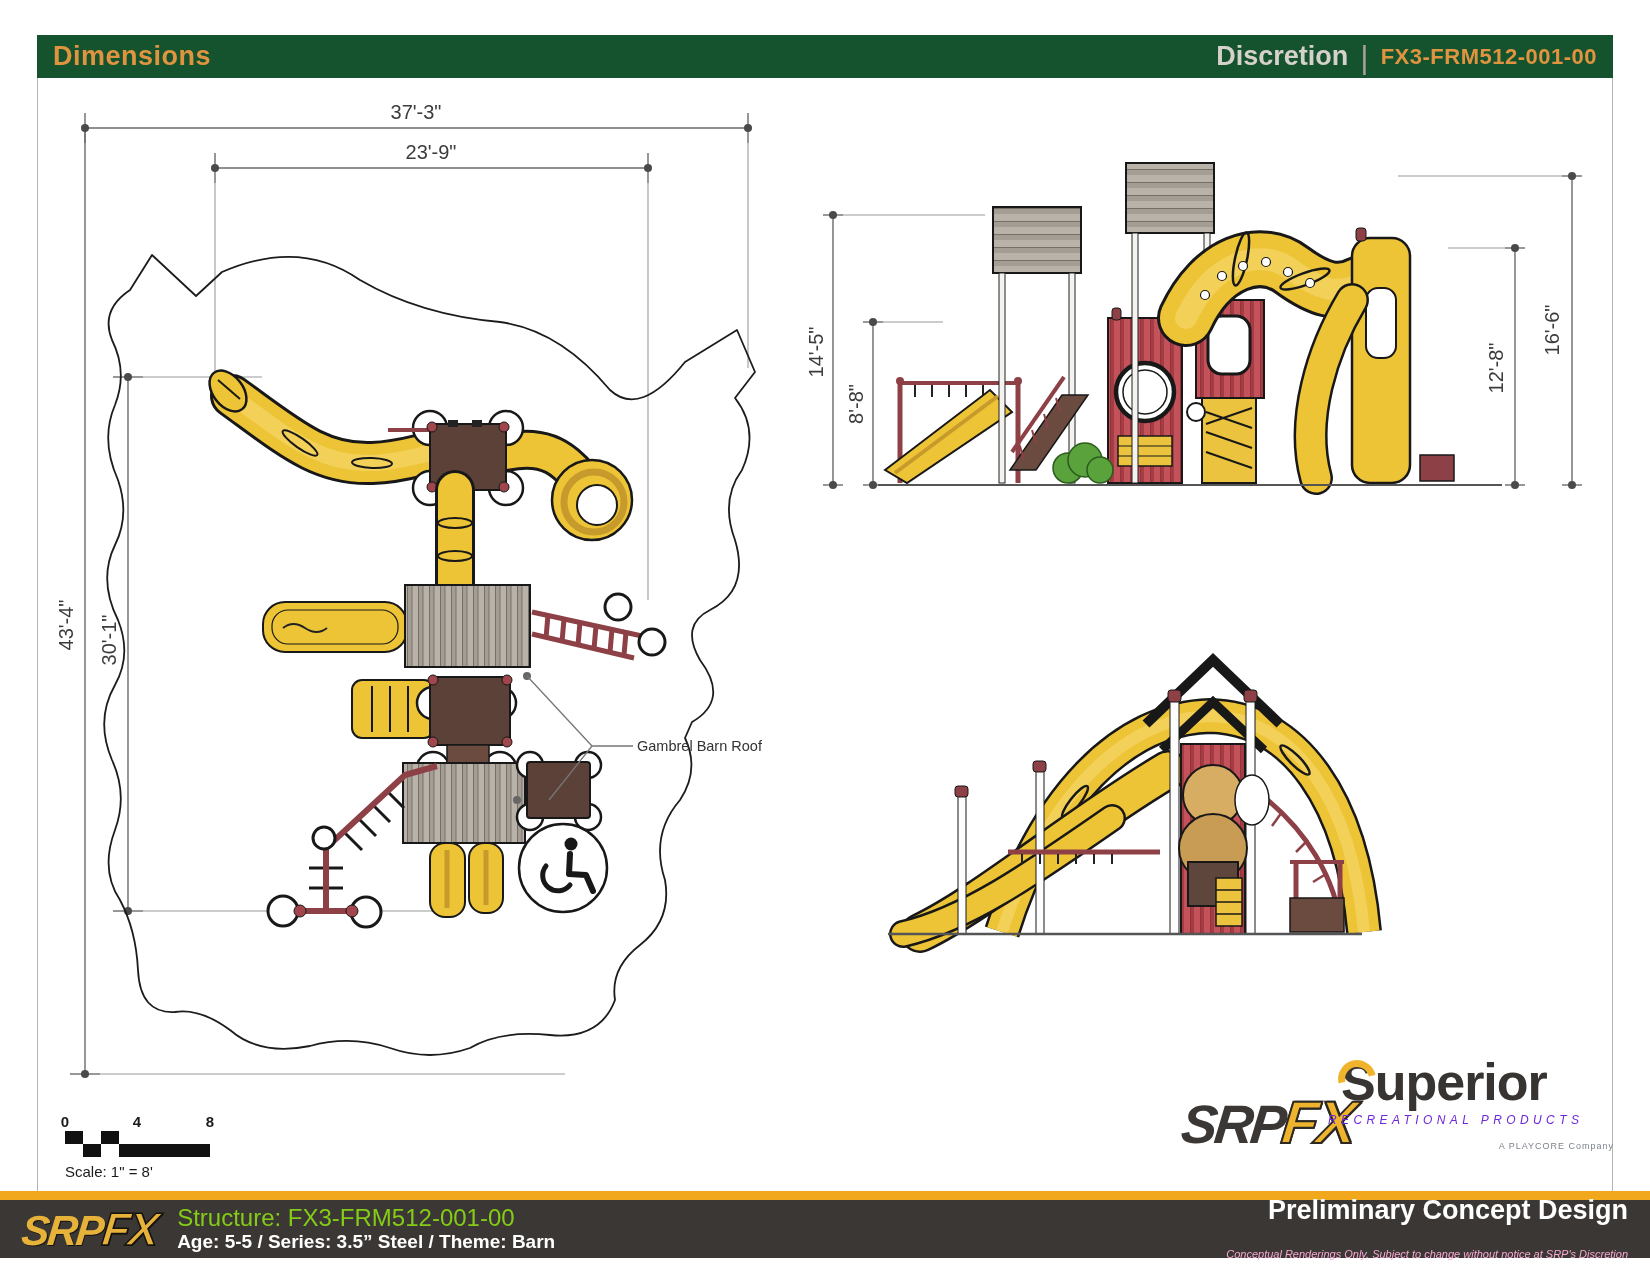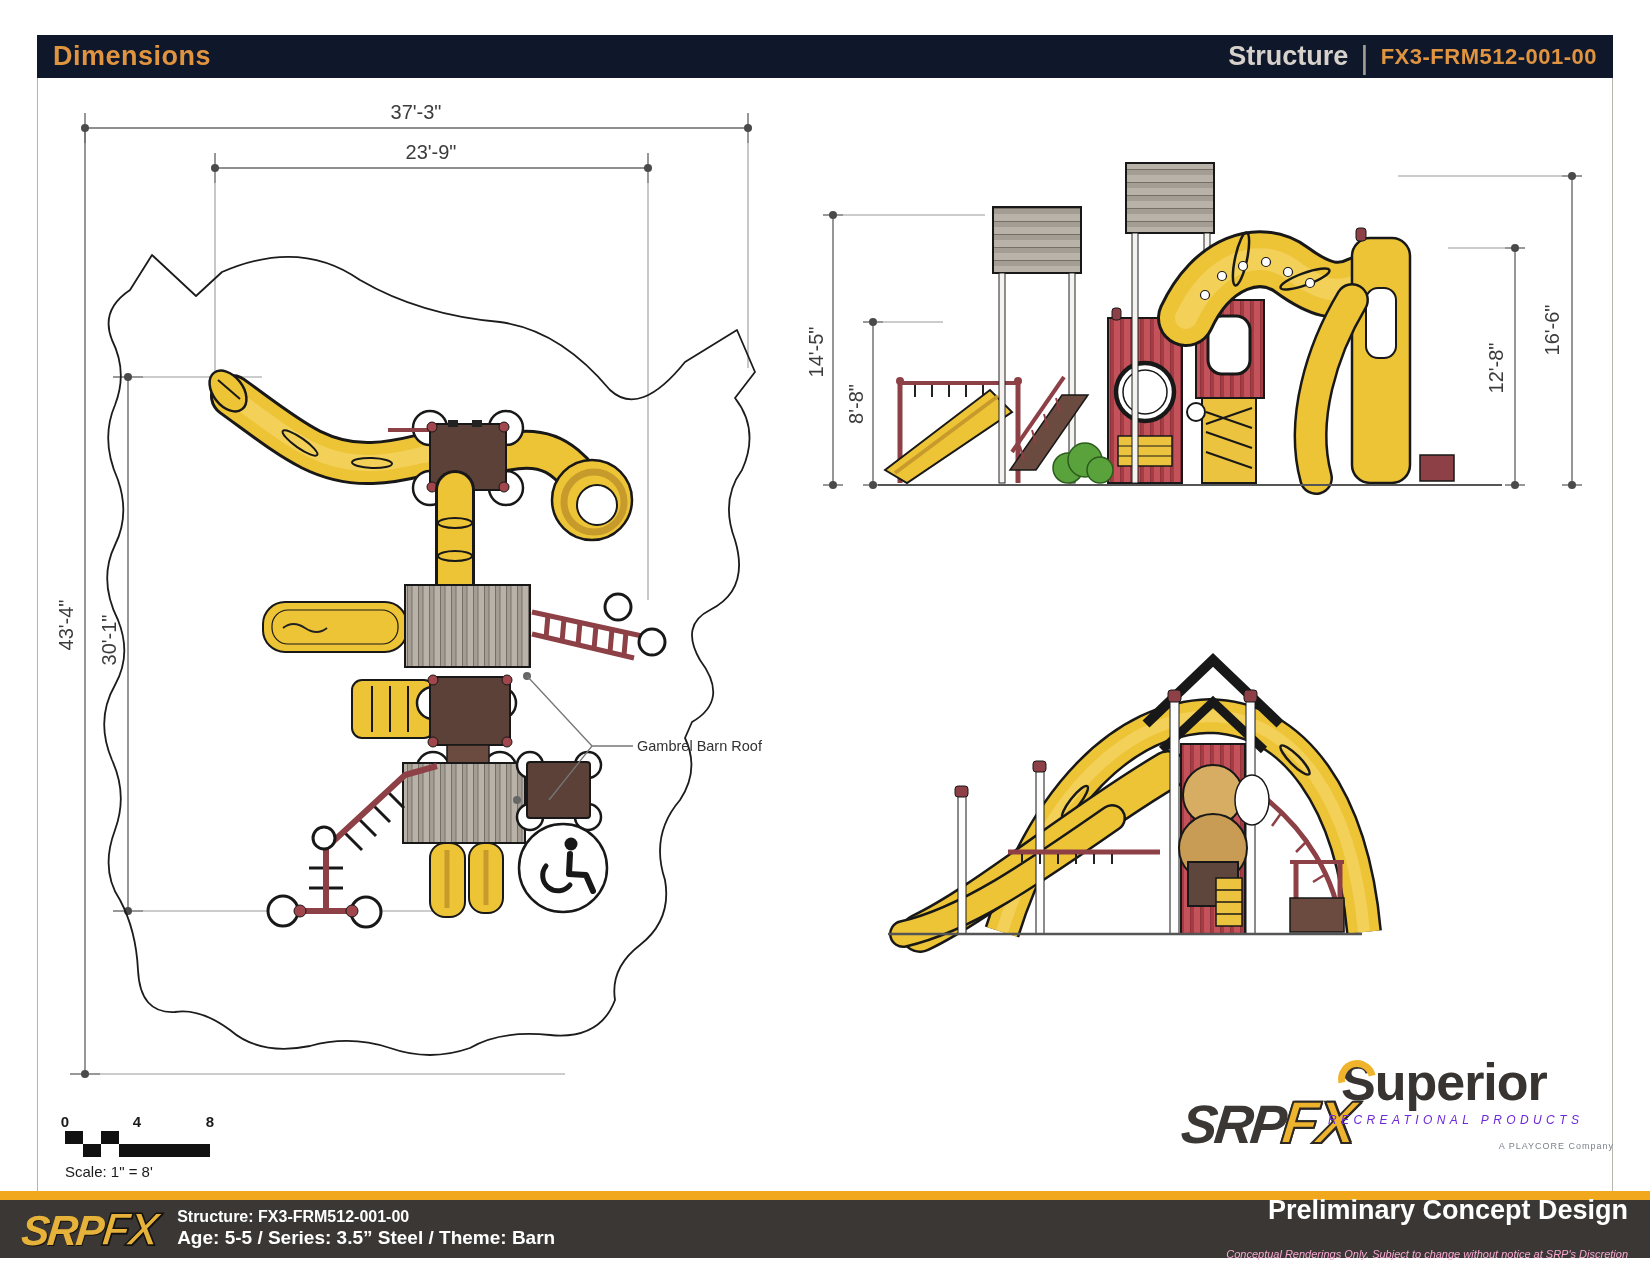--- a/index.html
+++ b/index.html
@@ -1,19 +1,19 @@
 <!DOCTYPE html>
 <html><head>
 <meta charset="utf-8">
 <style>
   html,body{margin:0;padding:0;background:#fff;}
   .page{position:relative;width:1650px;height:1275px;background:#fff;overflow:hidden;
         font-family:"Liberation Sans",sans-serif;}
   
-  .titlebar{position:absolute;left:37px;top:35px;width:1576px;height:43px;background:#0f172a;
+  .titlebar{position:absolute;left:37px;top:35px;width:1576px;height:43px;background:#14532d;
             display:flex;align-items:center;justify-content:space-between;padding:0 16px;box-sizing:border-box;}
   .t-left{color:#e09440;font-weight:bold;font-size:27px;letter-spacing:.5px;}
   .t-right{display:flex;align-items:center;}
   .t-cat{color:#d6d1cb;font-weight:bold;font-size:27px;}
   .t-sep{color:#a49e97;font-weight:normal;font-size:32px;margin:0 12px;line-height:1;}
   .t-id{color:#e09440;font-weight:bold;font-size:22px;letter-spacing:.5px;}
   
   .drawing{position:absolute;left:0;top:0;width:1650px;height:1275px;}
   .dimtxt{font-family:"Liberation Sans",sans-serif;font-size:20px;fill:#3c3c3c;}
   .callout{font-family:"Liberation Sans",sans-serif;font-size:14.5px;fill:#333;}
@@ -35,21 +35,21 @@
   
   .stripe{position:absolute;left:0;top:1191px;width:1650px;height:9px;background:#f2a81d;}
   .footbar{position:absolute;left:0;top:1200px;width:1650px;height:58px;background:#3b3734;
            display:flex;align-items:center;justify-content:space-between;padding:0 22px;box-sizing:border-box;}
   .f-left{display:flex;align-items:center;}
   .srpfx-small{font-style:italic;font-weight:bold;transform:skewX(-6deg);white-space:nowrap;margin-right:20px;}
   .srpfx-small .srp{font-size:42px;color:#e7b23a;letter-spacing:-2px;text-shadow:1px 1px 0 #151310;}
   .srpfx-small .fx{font-size:46px;color:#e7b23a;letter-spacing:-2px;
                    -webkit-text-stroke:1.5px #151310;text-shadow:1px 1px 0 #151310;}
   .f-lines{display:flex;flex-direction:column;justify-content:center;}
-  .f-line1{font-size:16px;font-weight:bold;color:#ffffff;line-height:1.15;}
+  .f-line1{font-size:24px;font-weight:normal;color:#84cc16;line-height:1.15;}
   .f-line2{font-size:19px;font-weight:bold;color:#fff;line-height:1.2;}
   .f-right{text-align:right;display:flex;flex-direction:column;justify-content:flex-end;gap:23px;}
   .f-title{font-size:27px;font-weight:bold;color:#fff;line-height:1.1;}
   .f-disc{font-size:11px;font-style:italic;color:#f9a8d4;line-height:1.25;}
 </style>
 </head>
 <body>
 
 <div class="page">
 
@@ -443,21 +443,21 @@
           <rect x="119" y="1144" width="18" height="13"></rect>
         <rect x="137" y="1144" width="73" height="13"></rect>
       </g>
       <text class="sclabel" x="65" y="1177">Scale: 1" = 8'</text>
     </g>
   </svg>
 
   <div class="titlebar">
     <span class="t-left">Dimensions</span>
     <span class="t-right">
-      <span class="t-cat">Structure</span>
+      <span class="t-cat">Discretion</span>
       <span class="t-sep">|</span>
       <span class="t-id">FX3-FRM512-001-00</span>
     </span>
   </div>
 
   <div class="srpfx-big">
     <span class="srp">SRP</span><span class="fx">FX</span>
   </div>
   <div class="superior-wrap">
     <div class="superior">Superior</div>

